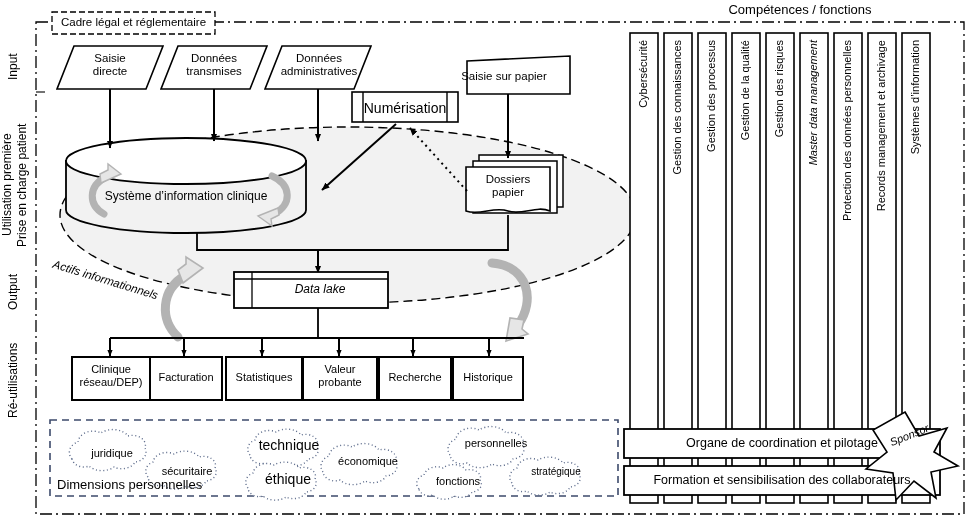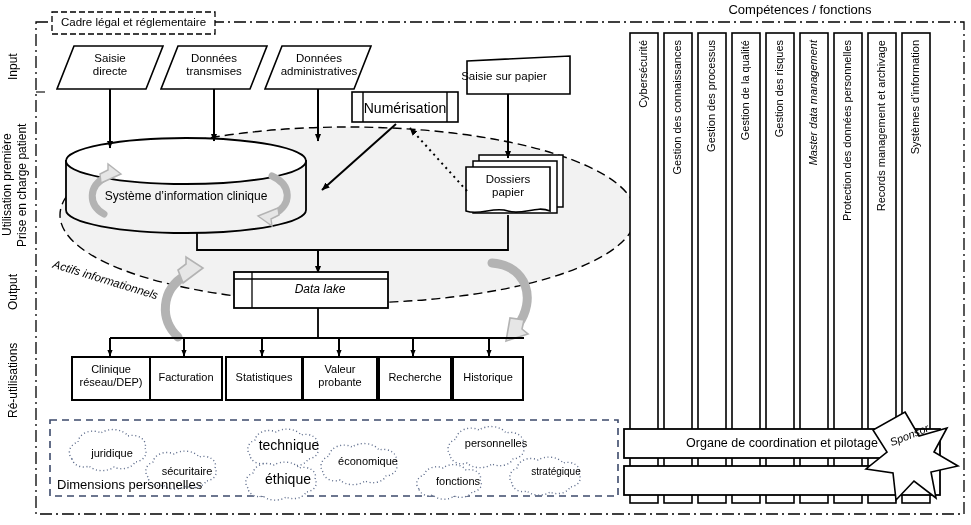--- a/index.html
+++ b/index.html
@@ -195,16 +195,17 @@
   <div class="vlbl" style="left:671px;top:40px;font-size:11px;">Gestion des connaissances</div>
   <div class="vlbl" style="left:705px;top:40px;font-size:11px;">Gestion des processus</div>
   <div class="vlbl" style="left:739px;top:40px;font-size:11px;">Gestion de la qualité</div>
   <div class="vlbl" style="left:773px;top:40px;font-size:11px;">Gestion des risques</div>
   <div class="vlbl ital" style="left:807px;top:40px;font-size:11px;">Master data management</div>
   <div class="vlbl" style="left:841px;top:40px;font-size:11px;">Protection des données personnelles</div>
   <div class="vlbl" style="left:875px;top:40px;font-size:11px;">Records management et archivage</div>
   <div class="vlbl" style="left:909px;top:40px;font-size:11px;">Systèmes d’information</div>
 
   <div class="lbl" style="left:624px;top:436px;width:316px;font-size:12.5px;">Organe de coordination et pilotage</div>
+  <div class="lbl" style="left:624px;top:473px;width:316px;font-size:12.5px;">Formation et sensibilisation des collaborateurs</div>
 
   <div class="abs" style="left:888px;top:437px;font-size:11px;font-style:italic;transform:rotate(-22deg);transform-origin:left top;">Sponsor</div>
 
 </div>
 
 </body></html>

